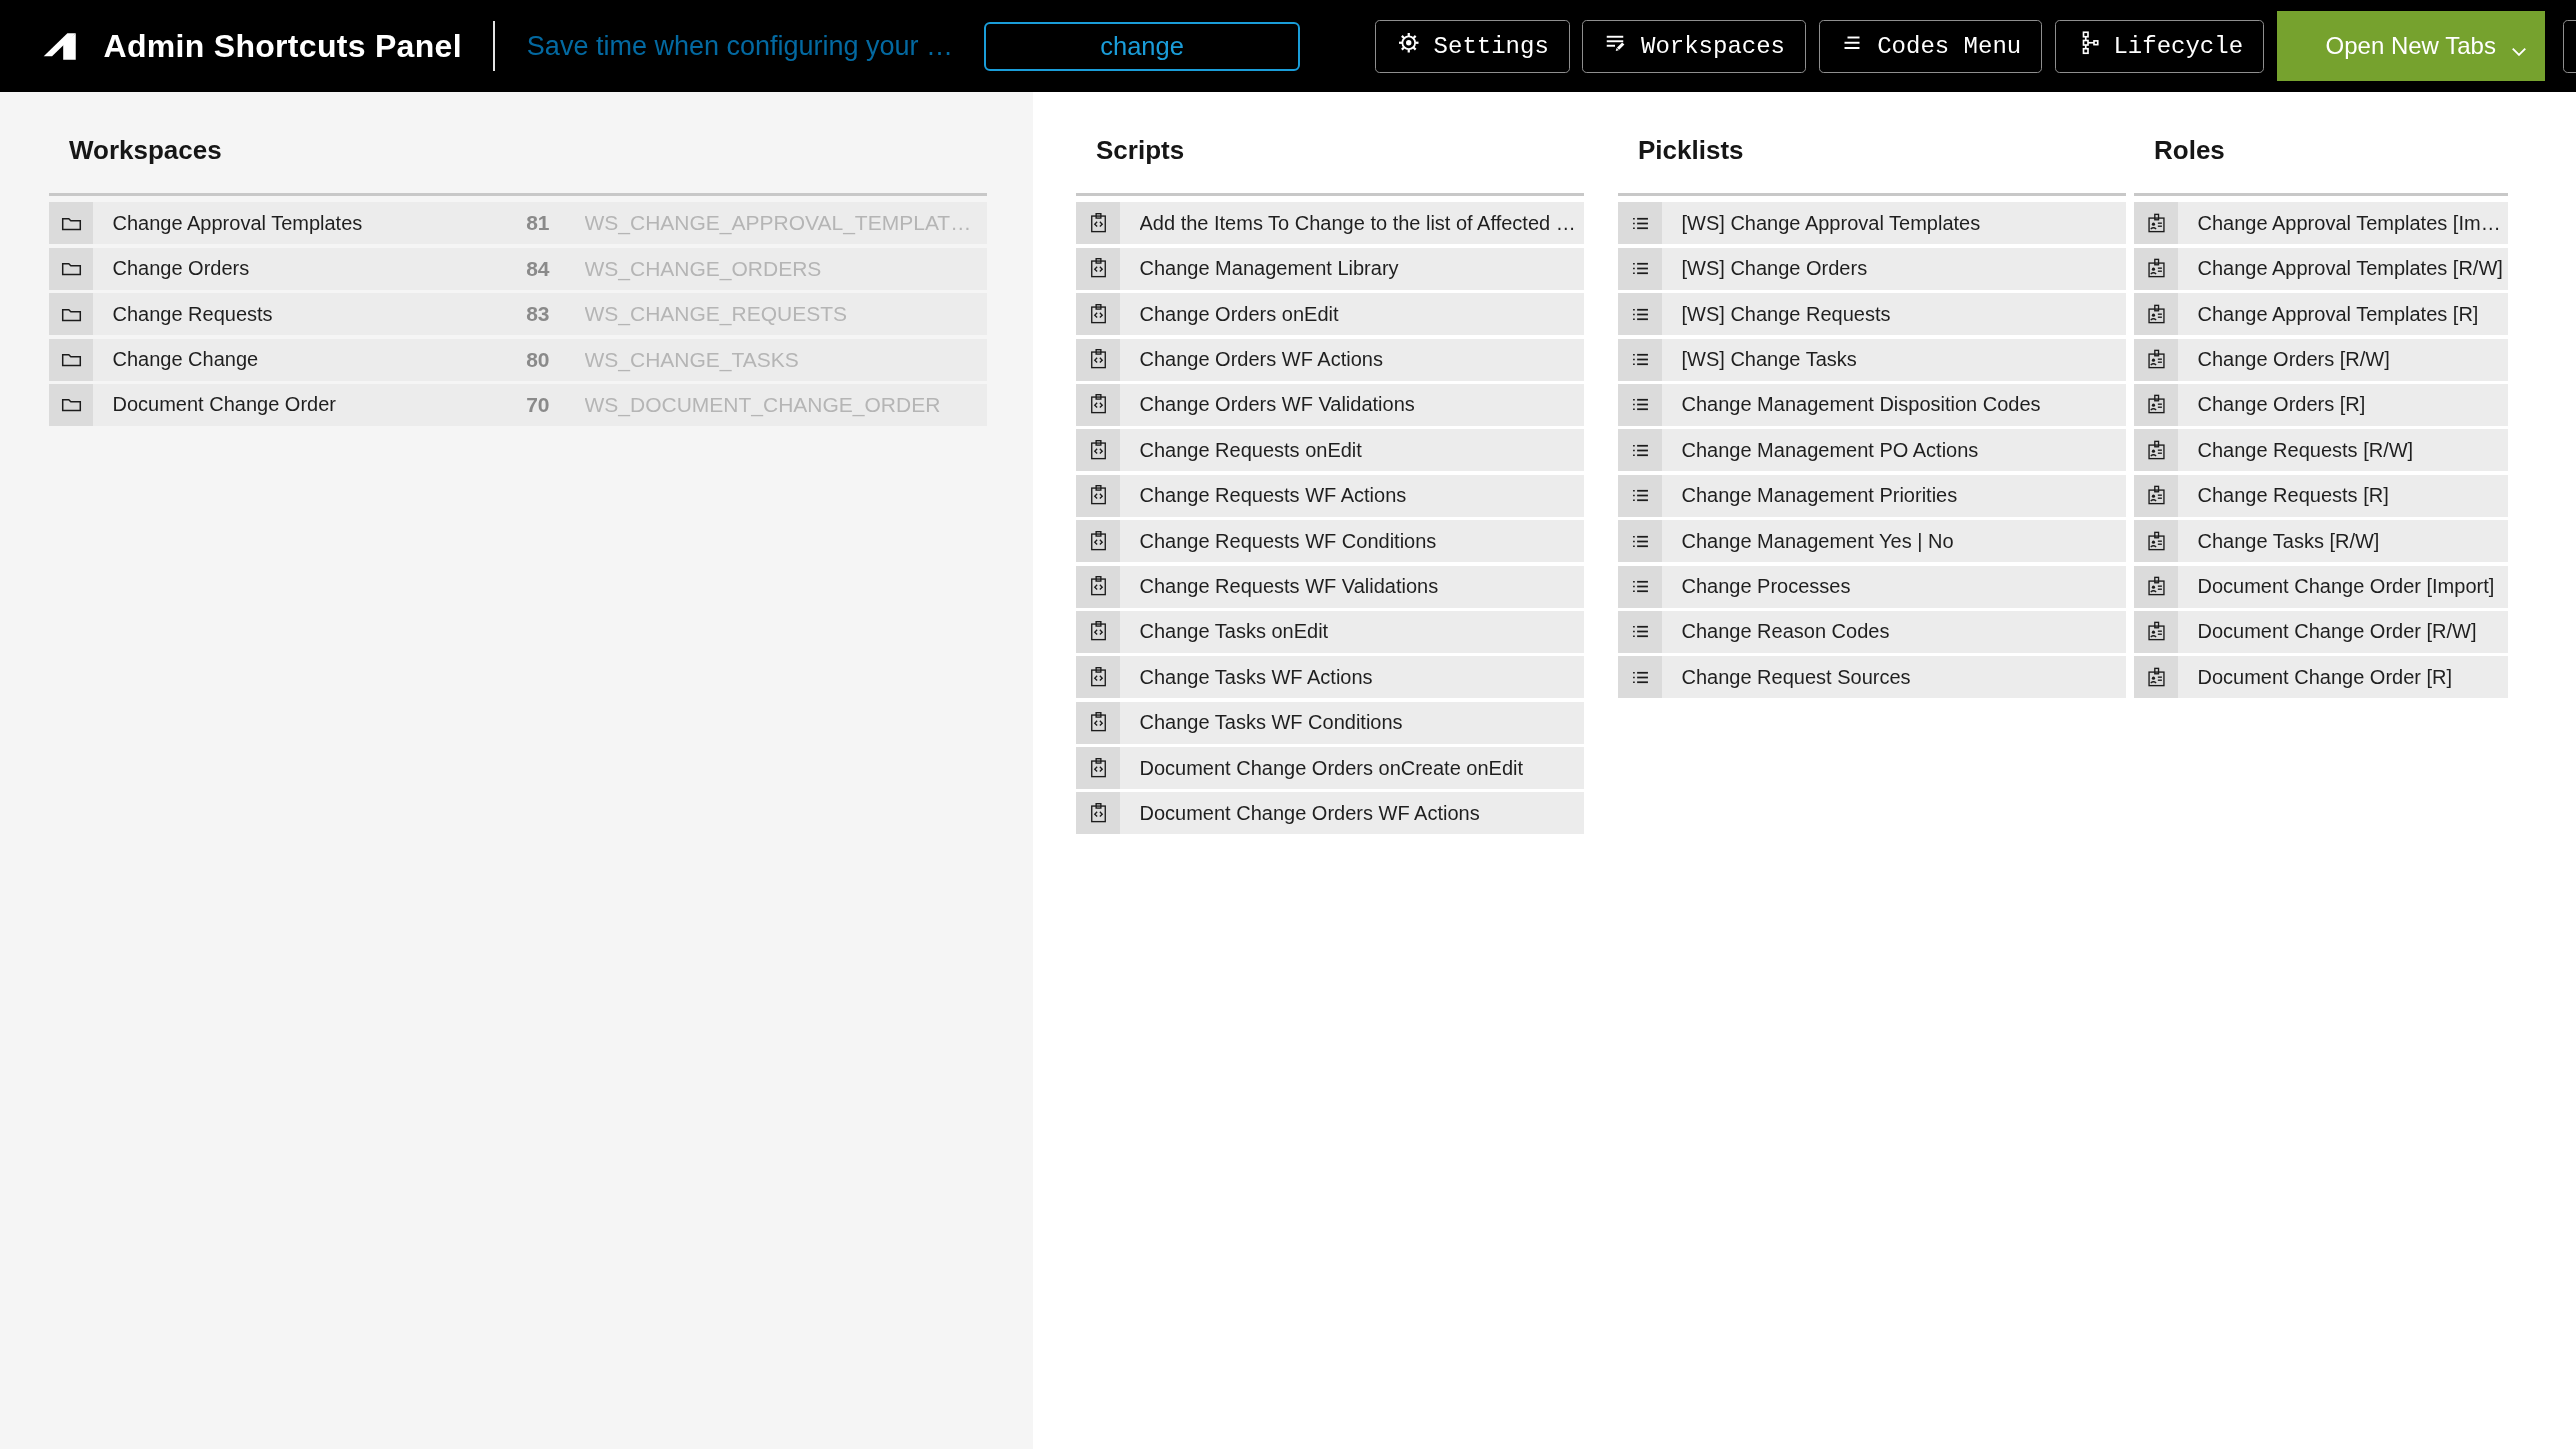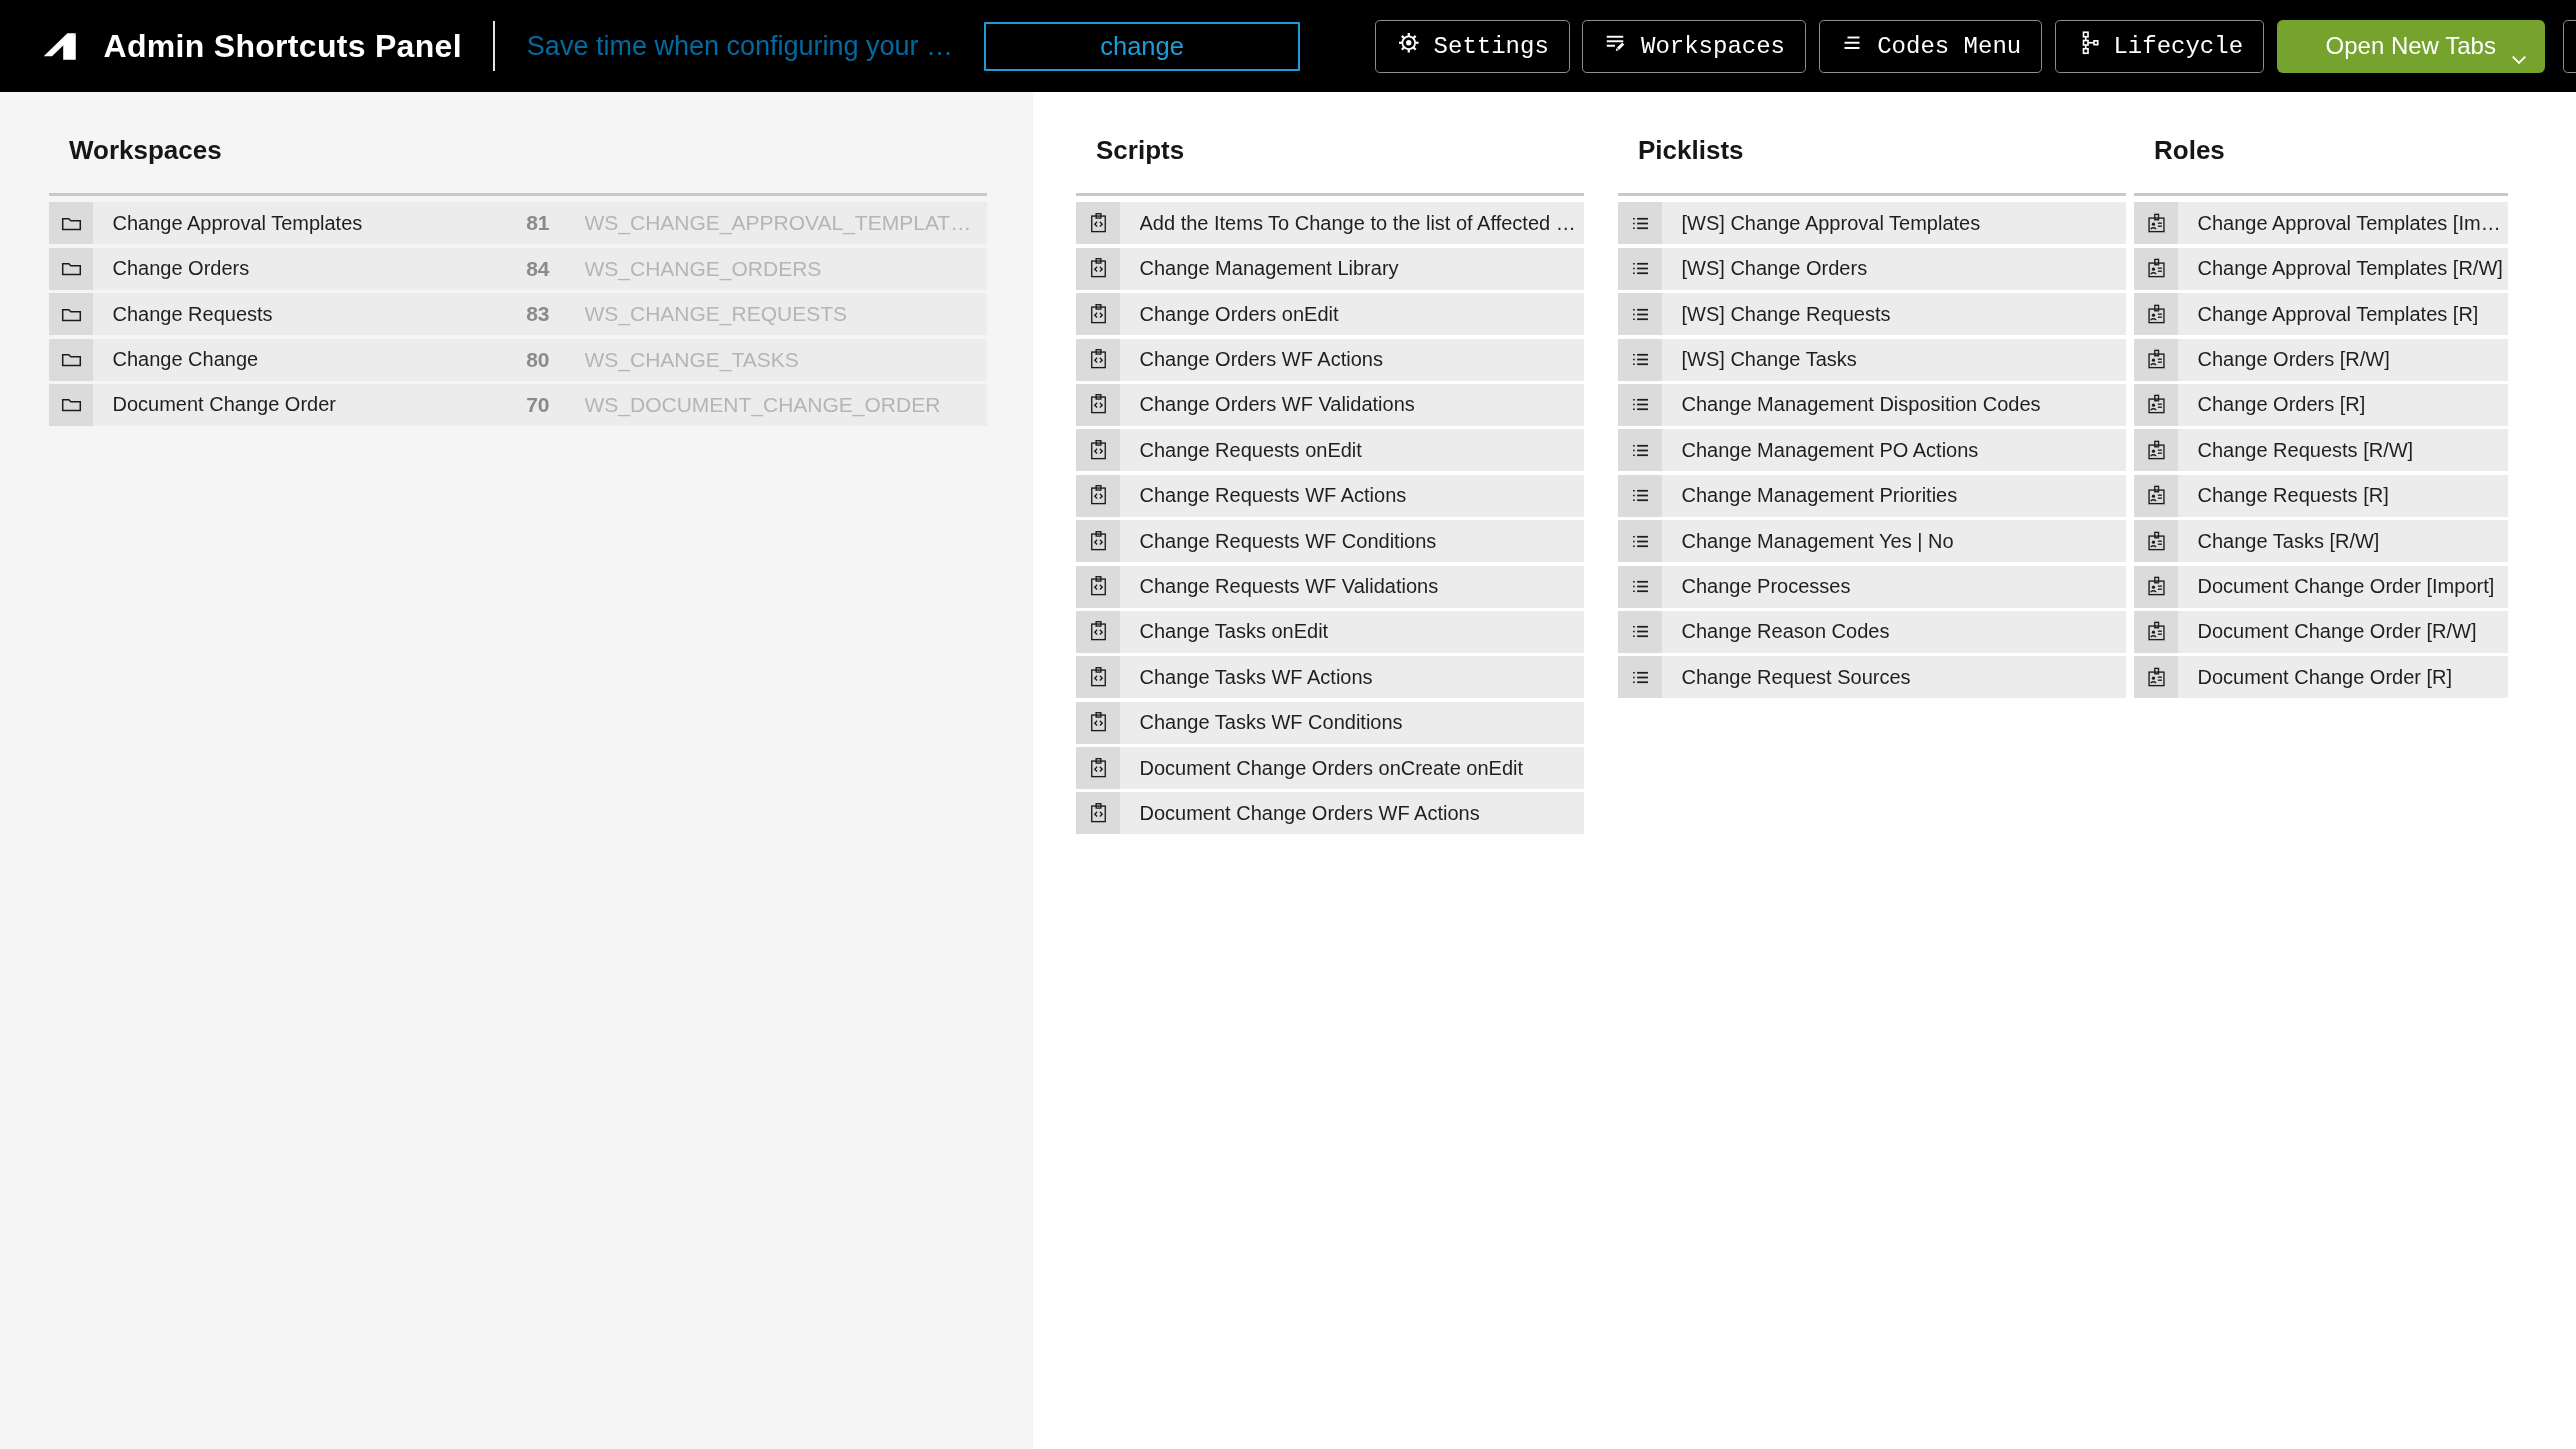--- a/index.html
+++ b/index.html
@@ -22,35 +22,35 @@
   }
   .logo { width: 39px; height: 39px; flex: none; }
   .app-title {
     color: #fff; font-size: 32px; font-weight: bold;
     margin-left: 21.5px; white-space: nowrap; letter-spacing: 0.3px;
   }
   .vdiv { width: 2px; height: 50px; background: #e4e4e4; margin-left: 31px; flex: none; }
   .subtitle { color: #0369a1; font-size: 27px; margin-left: 32px; white-space: nowrap; font-weight: 400; }
   .search {
     width: 316px; height: 49px; margin-left: 31px;
-    background: #000; border: 2px solid #1a9dd9; border-radius: 1px;
+    background: #000; border: 2px solid #1a9dd9; border-radius: 6px;
     color: #1a9dd9; font-size: 25.5px; text-align: center;
     font-family: inherit; outline: none; flex: none;
   }
   .navgroup { display: flex; align-items: center; margin-left: 75px; gap: 12.7px; flex: none; }
   .hbtn {
     height: 53px; background: #000;
     border: 1.3px solid #8f8f8f; border-radius: 4.7px;
     color: #fff; font-size: 24px; font-family: Liberation Mono, monospace;
     display: flex; align-items: center; gap: 12px;
     padding: 0 20px; white-space: nowrap; cursor: pointer;
   }
   .green-btn {
-    width: 268px; height: 53px; flex: none;
-    background: #76a22e; border: none; border-radius: 6px;
+    width: 268px; height: 70px; flex: none;
+    background: #76a22e; border: none; border-radius: 0;
     color: #fff; font-size: 24px; font-family: inherit;
     display: flex; align-items: center; justify-content: center;
     position: relative; cursor: pointer;
   }
   .green-btn .chev { position: absolute; right: 17.4px; top: 23px; }
   .iconbtn {
     width: 53px; height: 53px; margin-left: 6px; flex: none;
     background: #000; border: 1.3px solid #8f8f8f; border-radius: 4.7px;
     display: flex; align-items: center; justify-content: center; cursor: pointer;
   }

